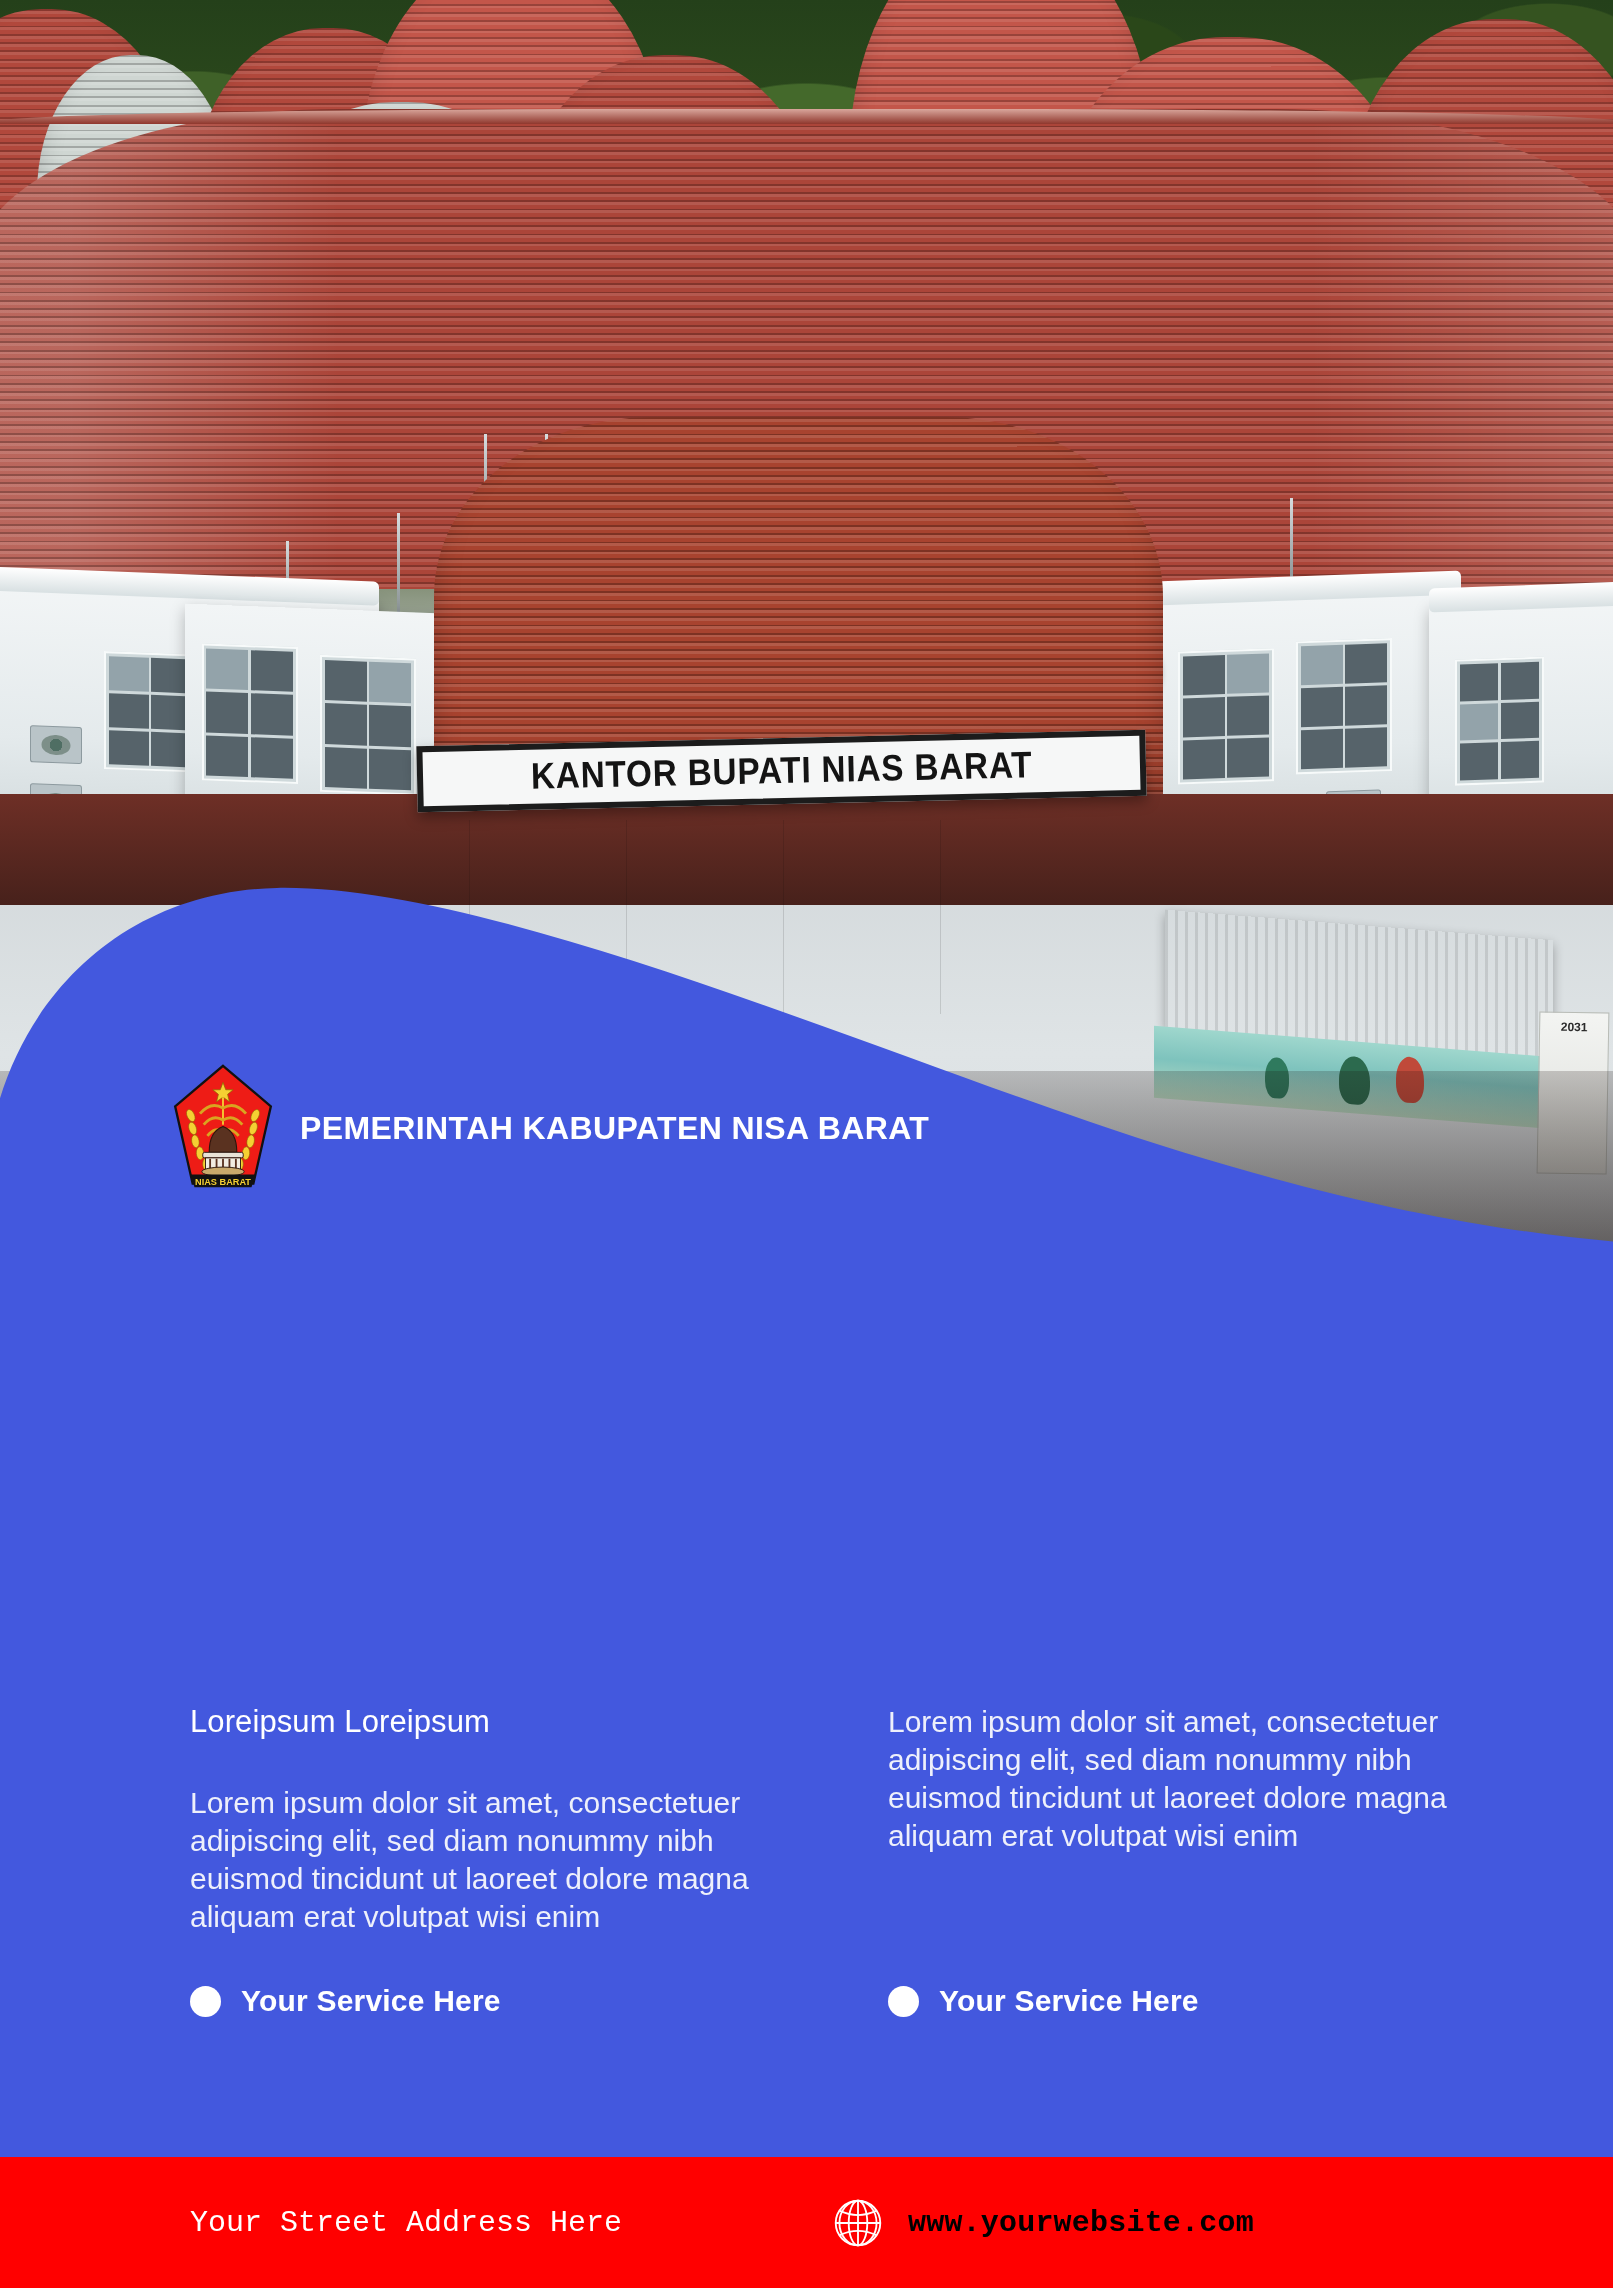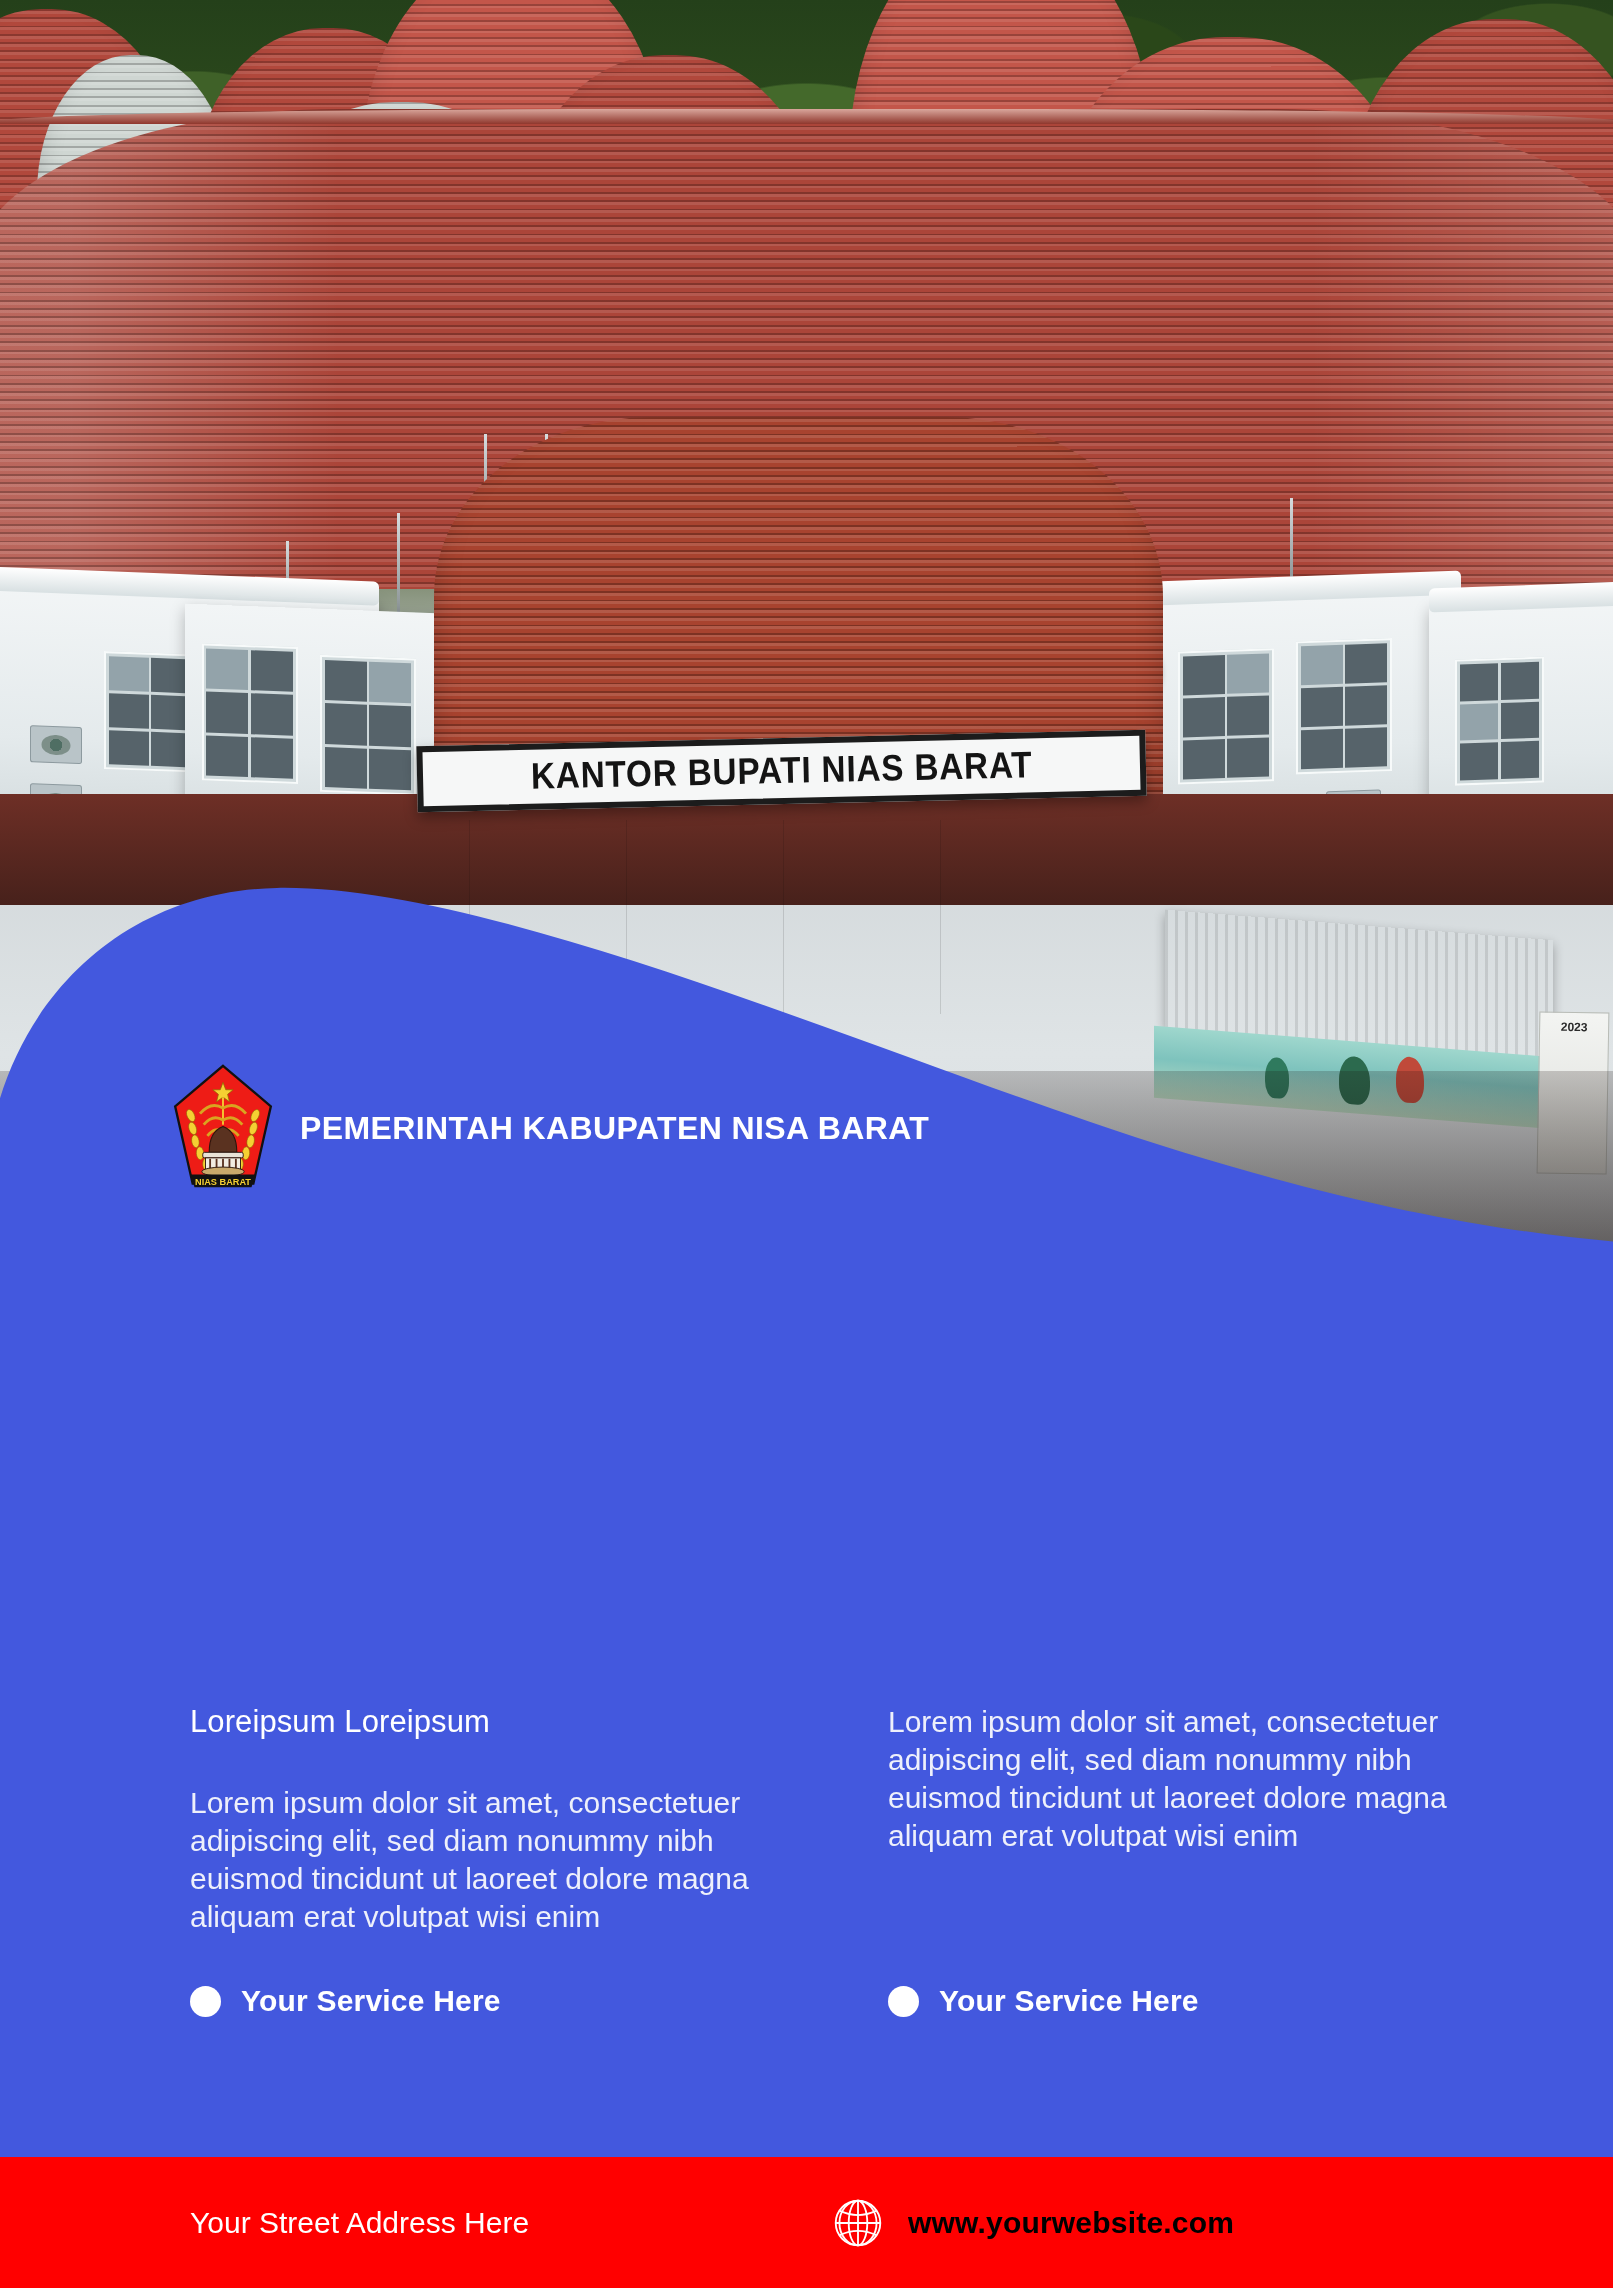--- a/index.html
+++ b/index.html
@@ -221,21 +221,21 @@
     display:flex; gap:85px;
   }
   .svc { width:613px; display:flex; align-items:center; gap:20px; }
   .dot { width:31px; height:31px; border-radius:50%; background:#ffffff; flex:0 0 auto; }
   .svclabel { color:#ffffff; font-size:30px; font-weight:700; letter-spacing:0.2px; }
 
   
   .footer {
     position:absolute; left:0; top:2157px; width:1613px; height:132px;
     background:#ff0000;
-    display:flex; align-items:center;
+    display:flex; align-items:center;font-family:Liberation Mono, monospace;
   }
   .addr {
     position:absolute; left:190px; color:#ffffff; font-size:30px; font-weight:400;
   }
   .webwrap {
     position:absolute; left:832px; display:flex; align-items:center; gap:24px;
   }
   .globe { width:52px; height:52px; flex:0 0 auto; }
   .weburl { color:#000000; font-size:30px; font-weight:700; letter-spacing:0.2px; }
 </style>
@@ -350,21 +350,21 @@
       <span>KANTOR BUPATI NIAS BARAT</span>
     </div>
 
     <div class="canopy"></div>
     <div class="banner">
       <div class="fig" style="left:185px; top:14.8px; width:31px; height:48px; background:#2c6a4e;"></div>
       <div class="fig" style="left:242px; top:11px; width:28px; height:46px; background:#c04a3a;"></div>
       <div class="fig" style="left:111px; top:22px; width:24px; height:41px; background:#2f7a5e;"></div>
     </div>
     <div class="poster2022">
-      <span>2023</span>
+      <span>2031</span>
     </div>
 
     <div class="groundshadow"></div>
   </div>
 
   <div class="bluewrap">
     <svg viewBox="0 0 1748 2480" preserveAspectRatio="none" aria-hidden="true">
       <path d="M0 2480 L0 1190
                C 40 1060, 150 965, 300 962
                C 520 958, 900 1120, 1180 1215

